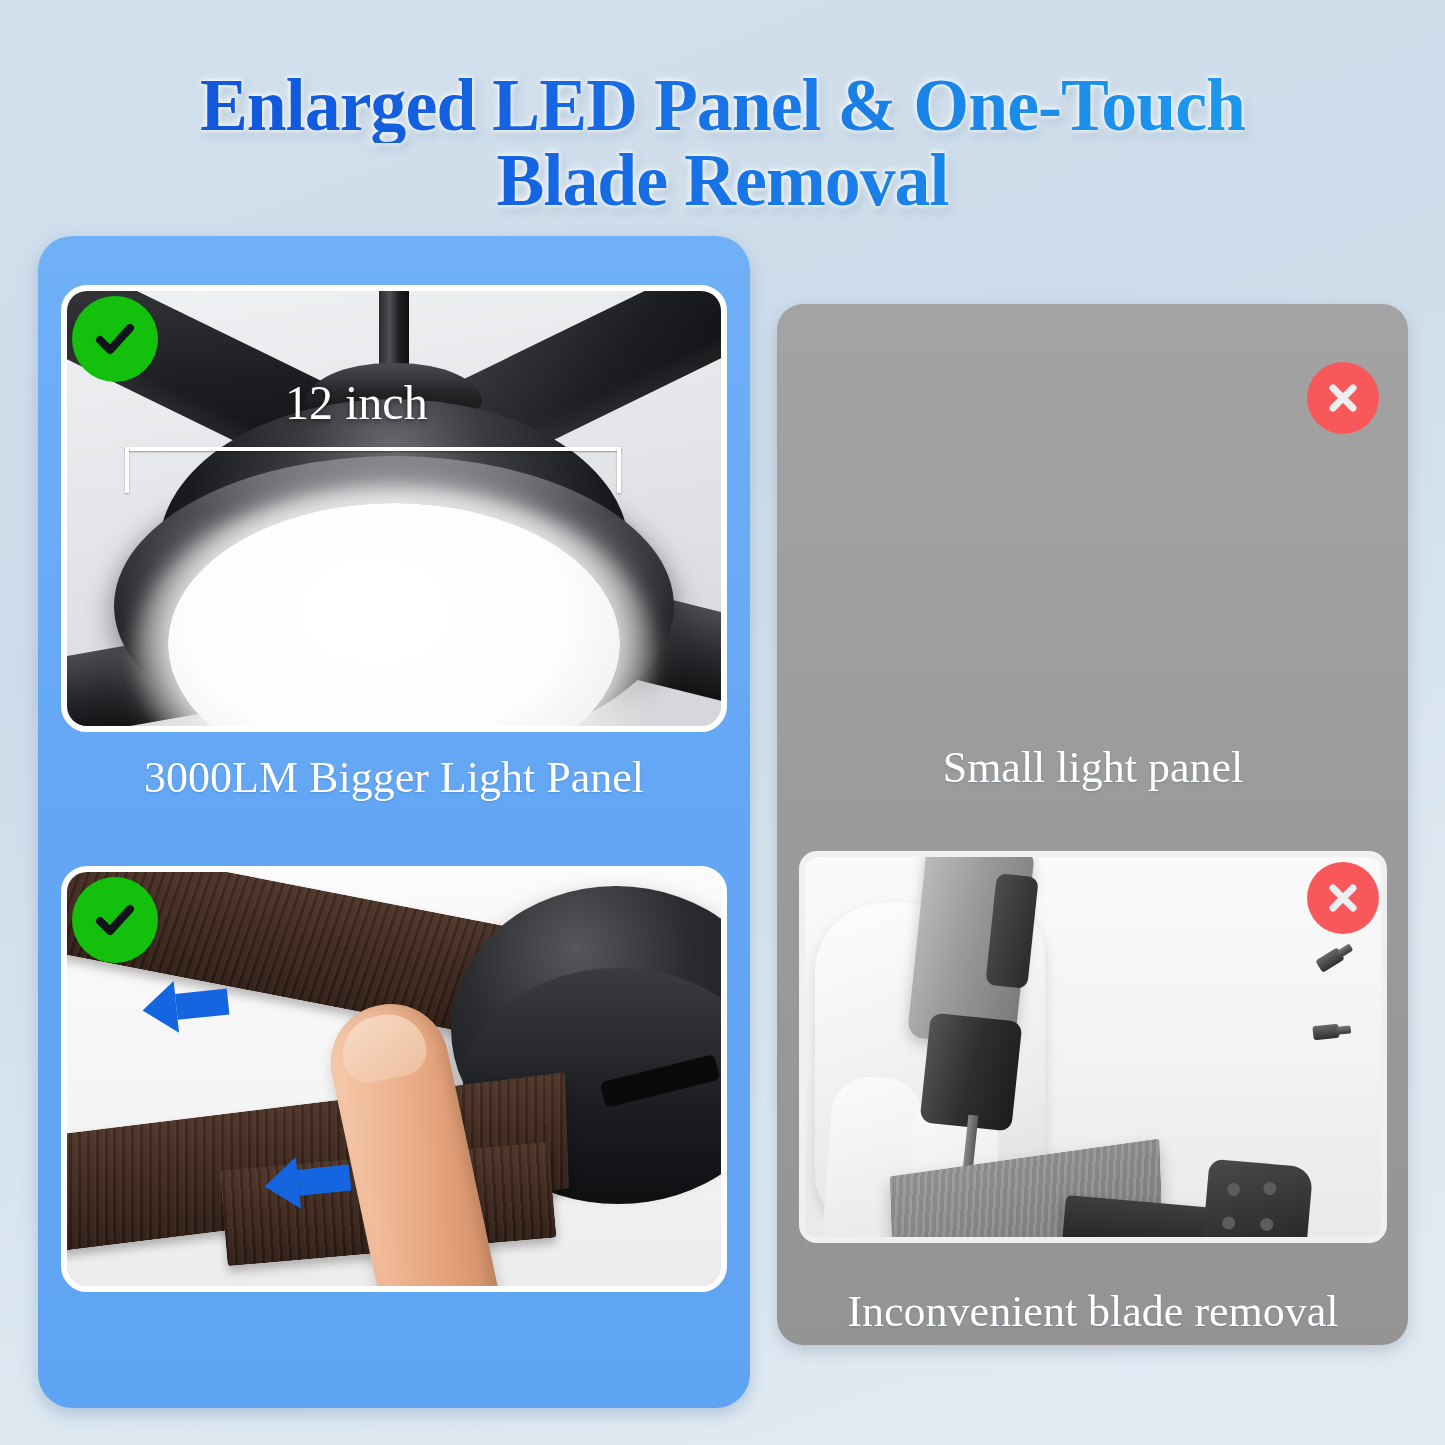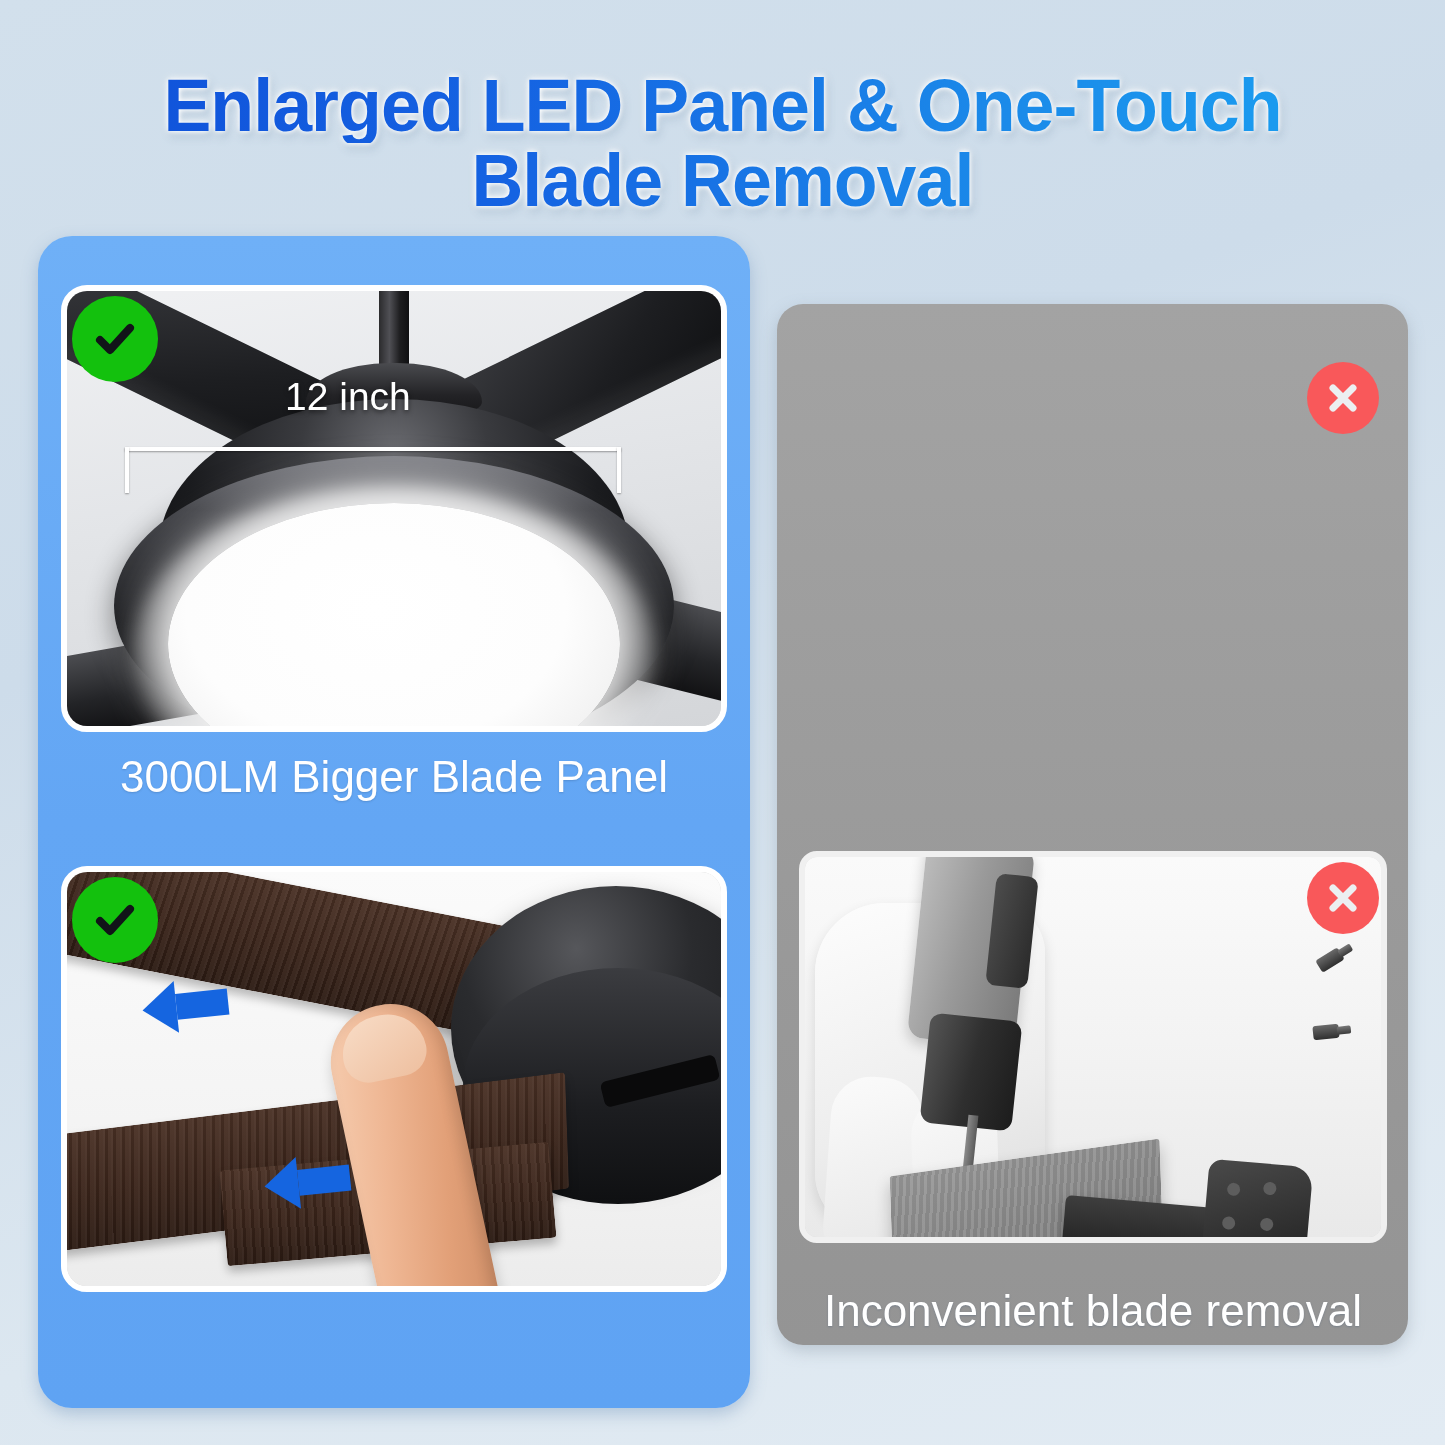--- a/index.html
+++ b/index.html
@@ -1,21 +1,21 @@
 <!DOCTYPE html>
 <html><head>
 <meta charset="utf-8">
 <style>
   html,body{margin:0;padding:0;}
   body{
     width:1445px;height:1445px;overflow:hidden;
     font-family:"Liberation Sans", sans-serif;
     background:linear-gradient(160deg,#d2e0ec 0%,#cddcea 35%,#dce7f0 70%,#e2ebf3 100%);
   }
-  .stage{position:relative;width:1445px;height:1445px;}
+  .stage{position:relative;width:1445px;height:1445px;font-family:Liberation Serif, serif;}
 
   
   .title-wrap{position:absolute;left:0;top:68px;width:1445px;text-align:center;}
   .title-line{
     font-weight:bold;font-size:74px;line-height:1.02;letter-spacing:-1px;
     background:linear-gradient(90deg,#0f4fd8 0%,#1563e2 35%,#1b8ae9 70%,#1aa3f2 100%);
     -webkit-background-clip:text;background-clip:text;color:transparent;
     -webkit-text-stroke:0px;
     filter:drop-shadow(0 0 2px #ffffff) drop-shadow(0 0 4px #ffffff) drop-shadow(2px 3px 3px rgba(120,150,180,.45));
     transform:scaleX(.97);
@@ -70,21 +70,21 @@
   .vs{position:absolute;left:694px;top:726px;z-index:40;
       font-size:108px;font-weight:bold;font-style:italic;color:#1f6fe6;
       letter-spacing:-6px;line-height:1;
       -webkit-text-stroke:9px #ffffff;paint-order:stroke fill;
       filter:drop-shadow(2px 4px 3px rgba(80,110,150,.35));}
 
   
   .dim{position:absolute;}
   .dim-bar{position:absolute;background:#fff;height:4px;box-shadow:0 1px 2px rgba(0,0,0,.35);}
   .dim-tick{position:absolute;background:#fff;width:4px;box-shadow:0 1px 2px rgba(0,0,0,.35);}
-  .dim-label{position:absolute;color:#fff;font-size:39px;font-weight:400;white-space:nowrap;
+  .dim-label{position:absolute;color:#fff;font-size:48px;font-weight:400;white-space:nowrap;
              text-shadow:0 2px 5px rgba(0,0,0,.55);}
   .dim-label.small{font-size:40px;}
 
   
   .s1{position:absolute;inset:0;background:linear-gradient(170deg,#f0f1f3 0%,#e3e5e8 45%,#d4d6d9 100%);}
   .s1 .rod{position:absolute;left:50%;top:-4px;width:30px;height:86px;margin-left:-15px;
            background:linear-gradient(90deg,#2b2b2d,#505055 35%,#1d1d1f 70%,#101012);border-radius:3px;}
   .s1 .canopy{position:absolute;left:50%;top:72px;width:176px;height:58px;margin-left:-88px;
               background:linear-gradient(180deg,#4a4b4f,#232326 55%,#141416);
               border-radius:50% 50% 46% 46%/70% 70% 34% 34%;}
@@ -299,17 +299,18 @@
     <svg width="44" height="44" viewBox="0 0 44 44">
       <path d="M12 12 L32 32 M32 12 L12 32" fill="none" stroke="#eceff1" stroke-width="7" stroke-linecap="round"></path>
     </svg>
   </div>
   <div class="badge badge-x b-br">
     <svg width="44" height="44" viewBox="0 0 44 44">
       <path d="M12 12 L32 32 M32 12 L12 32" fill="none" stroke="#eceff1" stroke-width="7" stroke-linecap="round"></path>
     </svg>
   </div>
 
-  <div class="caption cap-good1">3000LM Bigger Blade Panel</div>
+  <div class="caption cap-good1">3000LM Bigger Light Panel</div>
+  <div class="caption cap-bad1">Small light panel</div>
   <div class="caption cap-bad2">Inconvenient blade removal</div>
 
 
 </div>
 
 </body></html>

